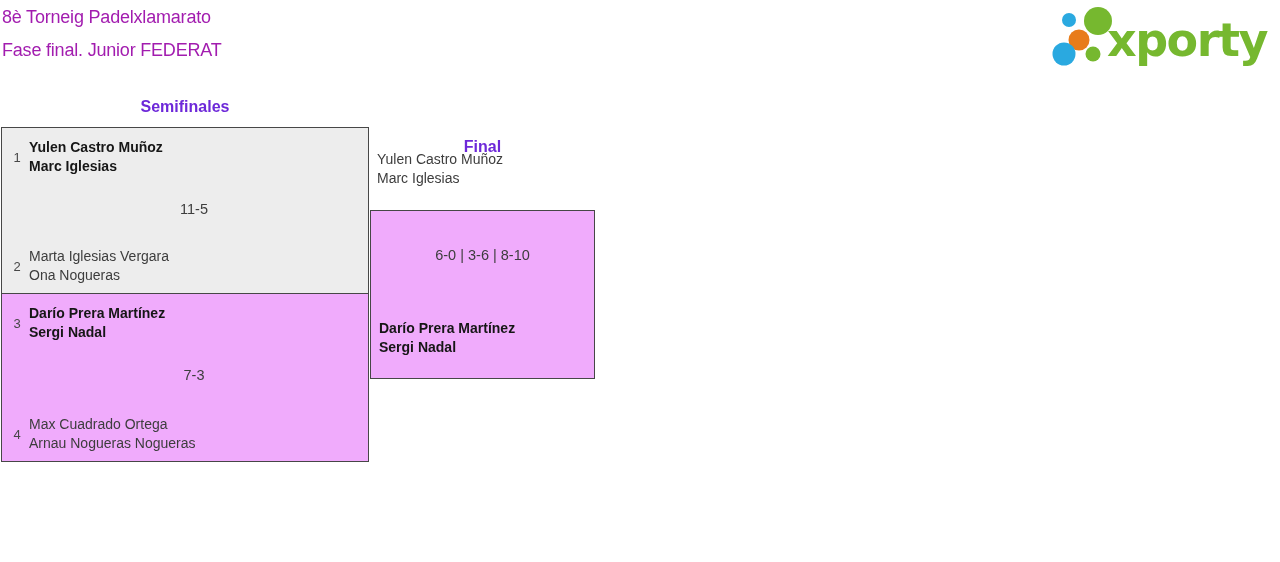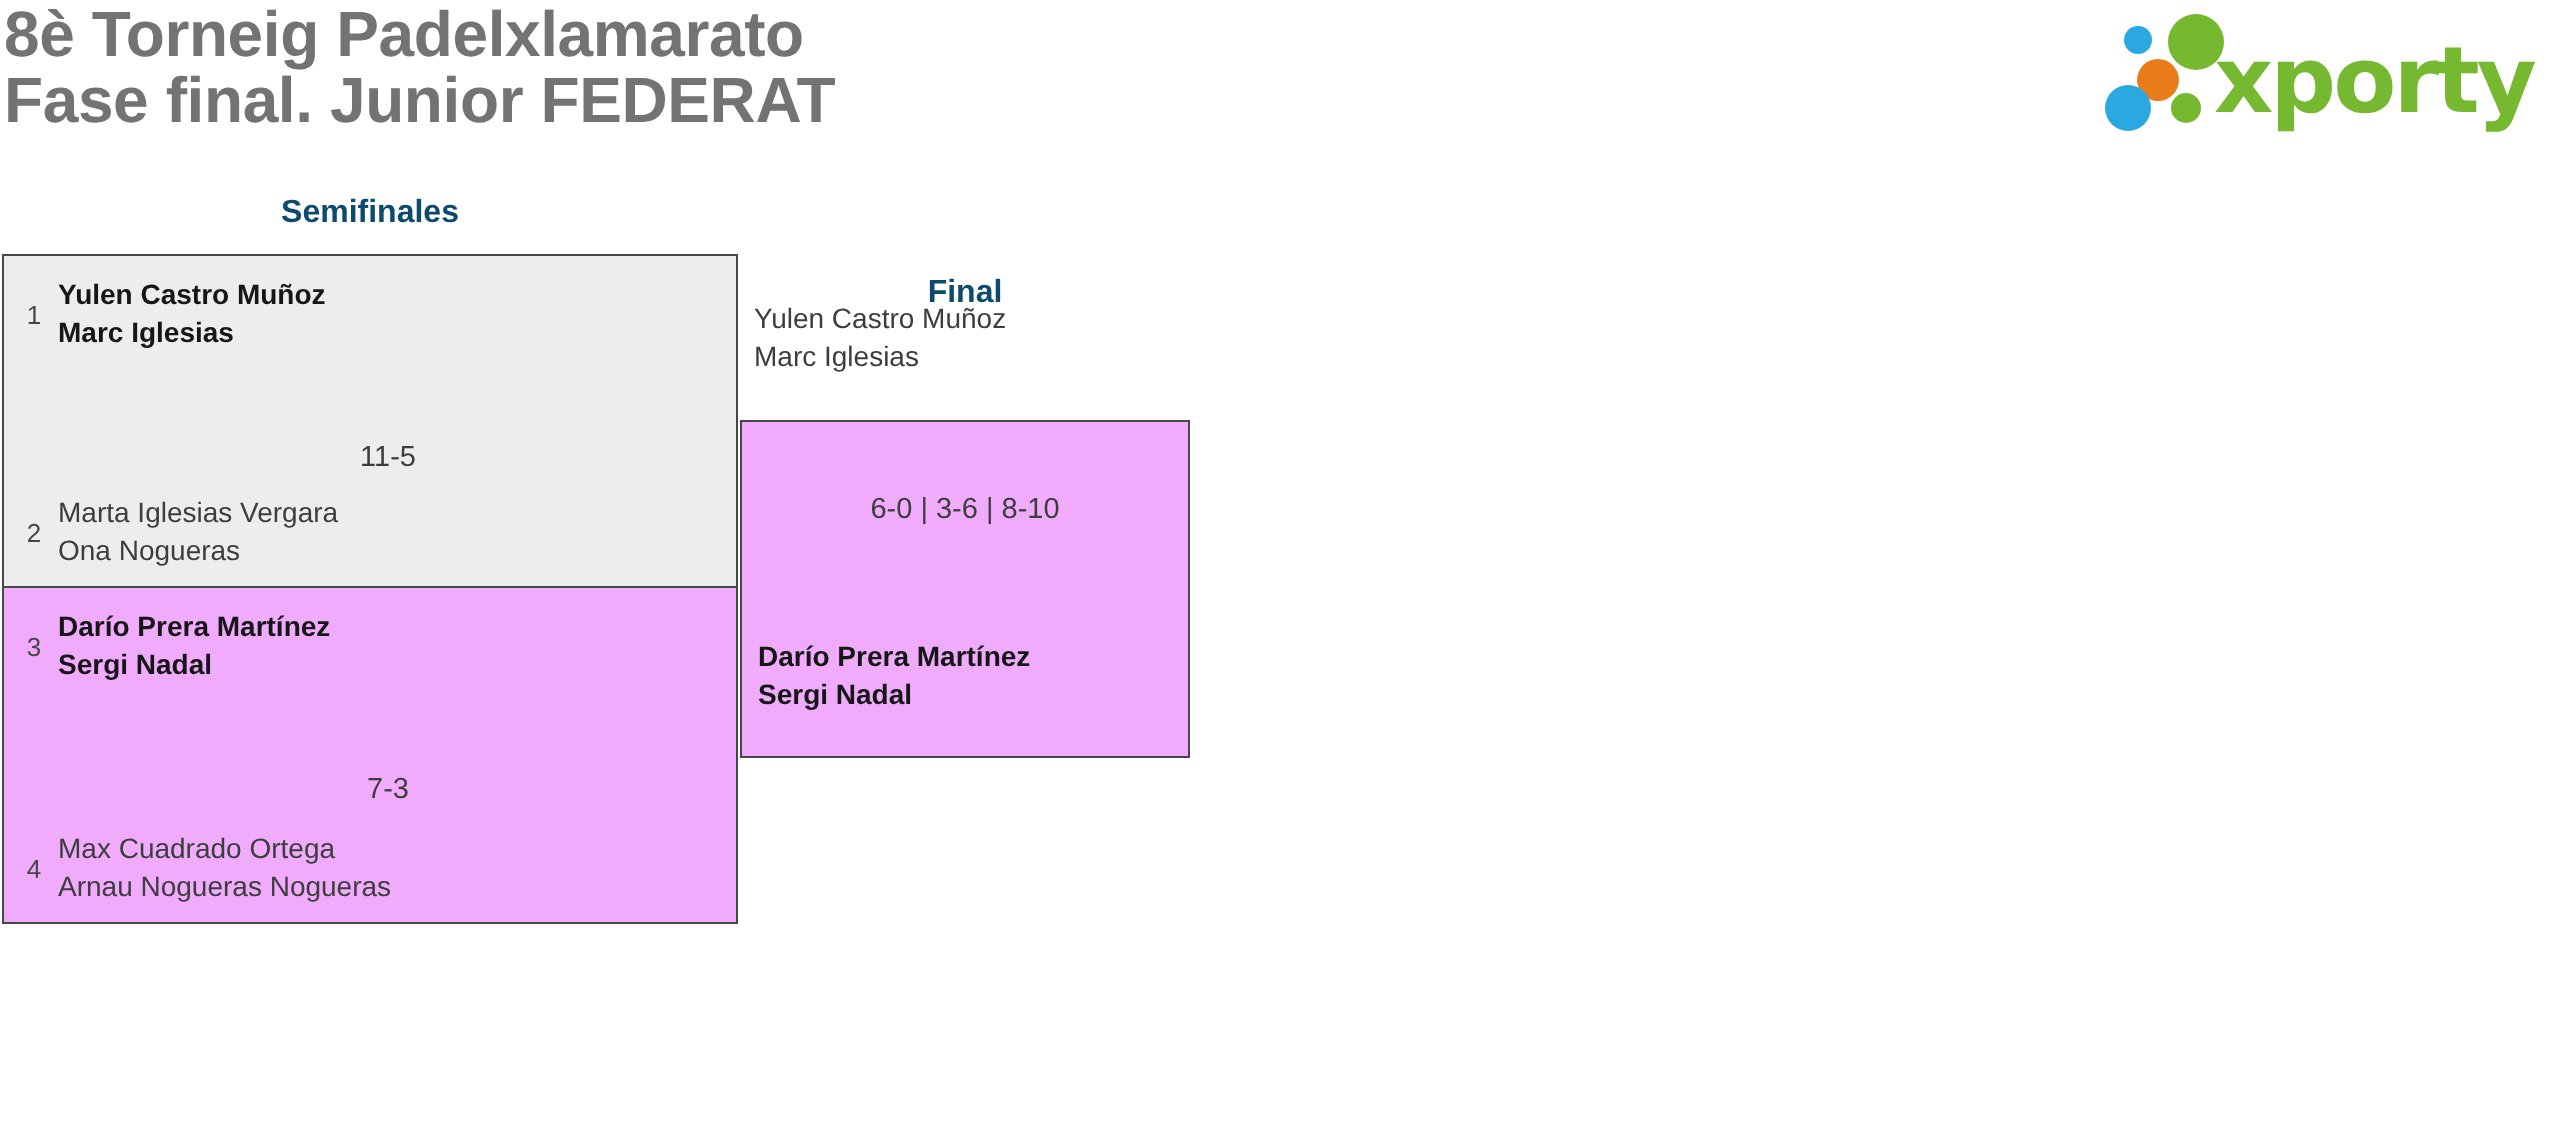--- a/index.html
+++ b/index.html
@@ -5,30 +5,30 @@
   * { margin:0; padding:0; box-sizing:border-box; }
   html,body { background:#ffffff; }
   body {
     width:1280px; height:562px;
     position:relative; overflow:hidden;
     font-family:"Liberation Sans","DejaVu Sans",sans-serif;
     color:#1e1e1e;
   }
   .title-block {
     position:absolute; left:2px; top:1px;
-    font-size:32px; font-weight:700; line-height:33px;
-    letter-spacing:-0.2px; color:#737373;
+    font-size:18px; font-weight:400; line-height:33px;
+    letter-spacing:-0.2px; color:#a21caf;
   }
   .logo {
     position:absolute; left:1045px; top:2px;
     width:232px; height:75px; cursor:pointer;
   }
   .round-label {
     position:absolute; top:97px;
-    font-size:16px; font-weight:700; color:#0c4a6e;
+    font-size:16px; font-weight:700; color:#6d28d9;
     text-align:center; line-height:20px;
   }
   .label-sf    { left:1px;   width:368px; }
   .label-final { left:370px; width:225px;margin-top:40px; }
 
   .match {
     position:absolute;
     border:1px solid #474747;
     background:#f0abfc;
   }
@@ -51,21 +51,21 @@
     font-size:14px; line-height:19px; color:#3d3d3d;
     white-space:nowrap;
   }
   .winner .player { font-weight:700; color:#161616; }
 
   .score {
     position:absolute; left:0; right:0;
     text-align:center; font-size:14.5px; color:#3d3d3d;
     line-height:19px;
   }
-  .sf-score    { top:92px;margin-left:18px; }
+  .sf-score    { top:72px;margin-left:18px; }
   .final-score { top:35px; }
 
   .final-team-top {
     position:absolute; left:377px; top:150px;
   }
   .final-team-bottom {
     position:absolute; left:8px; top:108px;
   }
 </style>
 </head>

